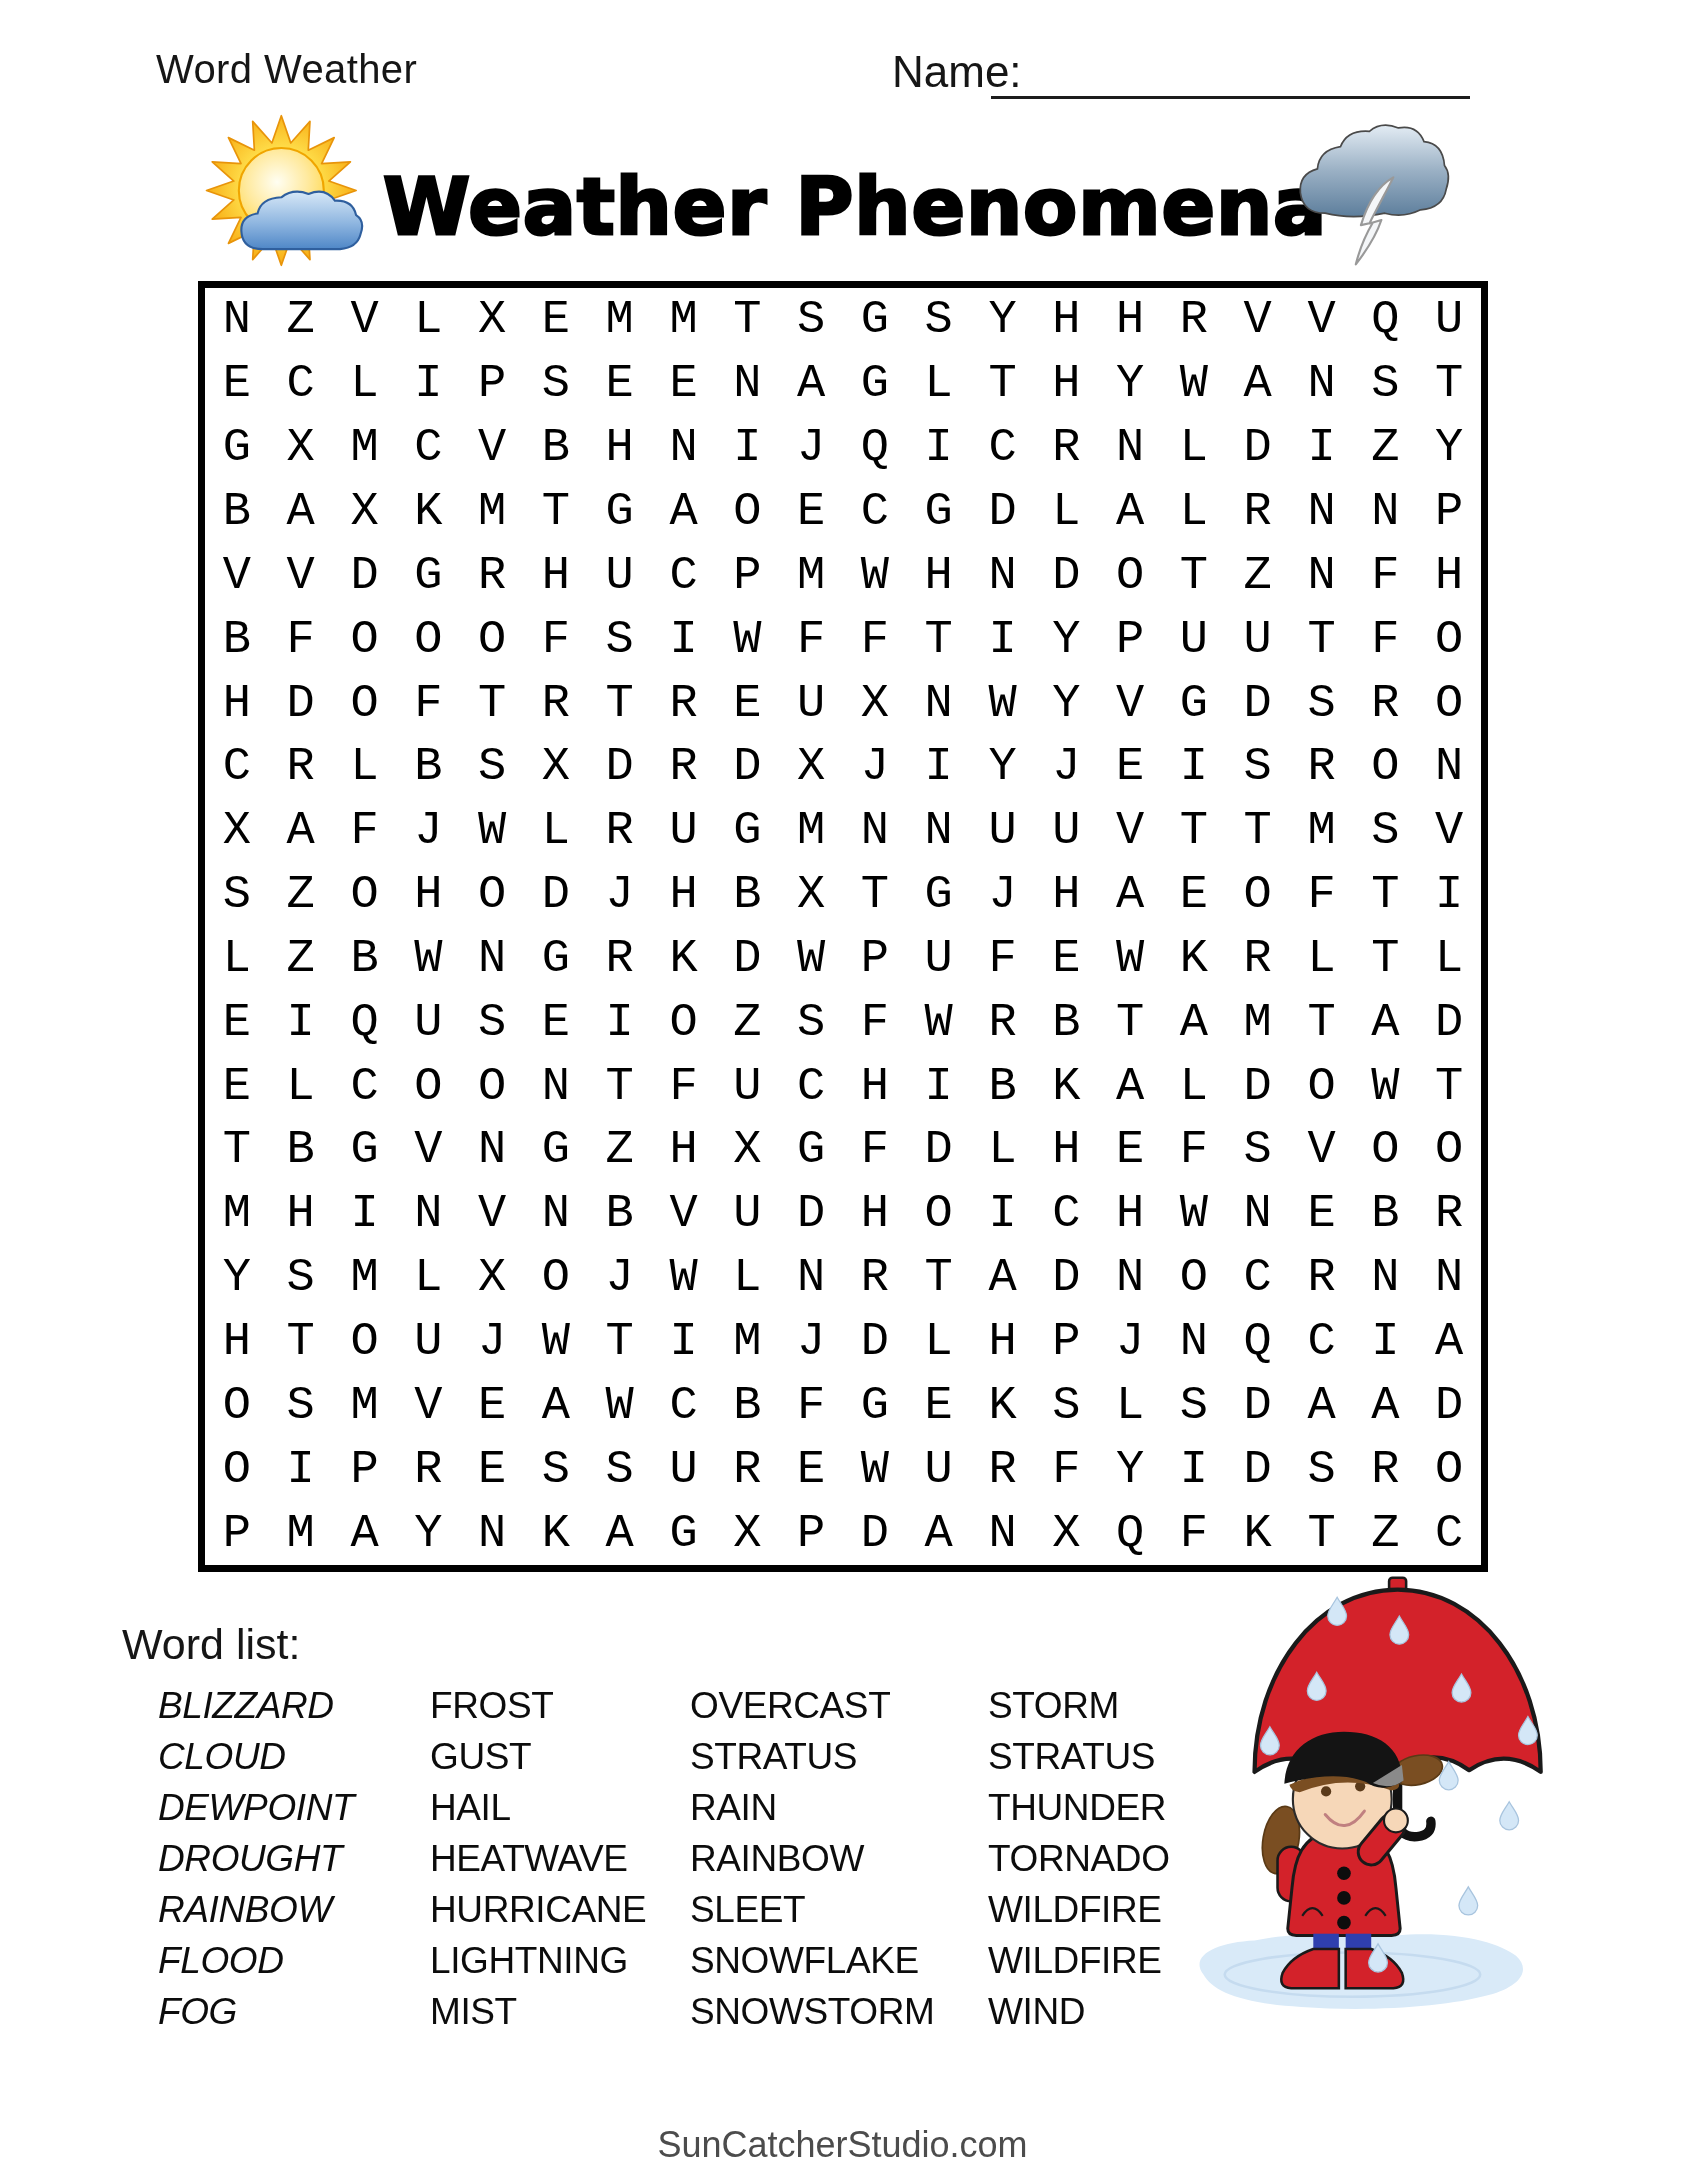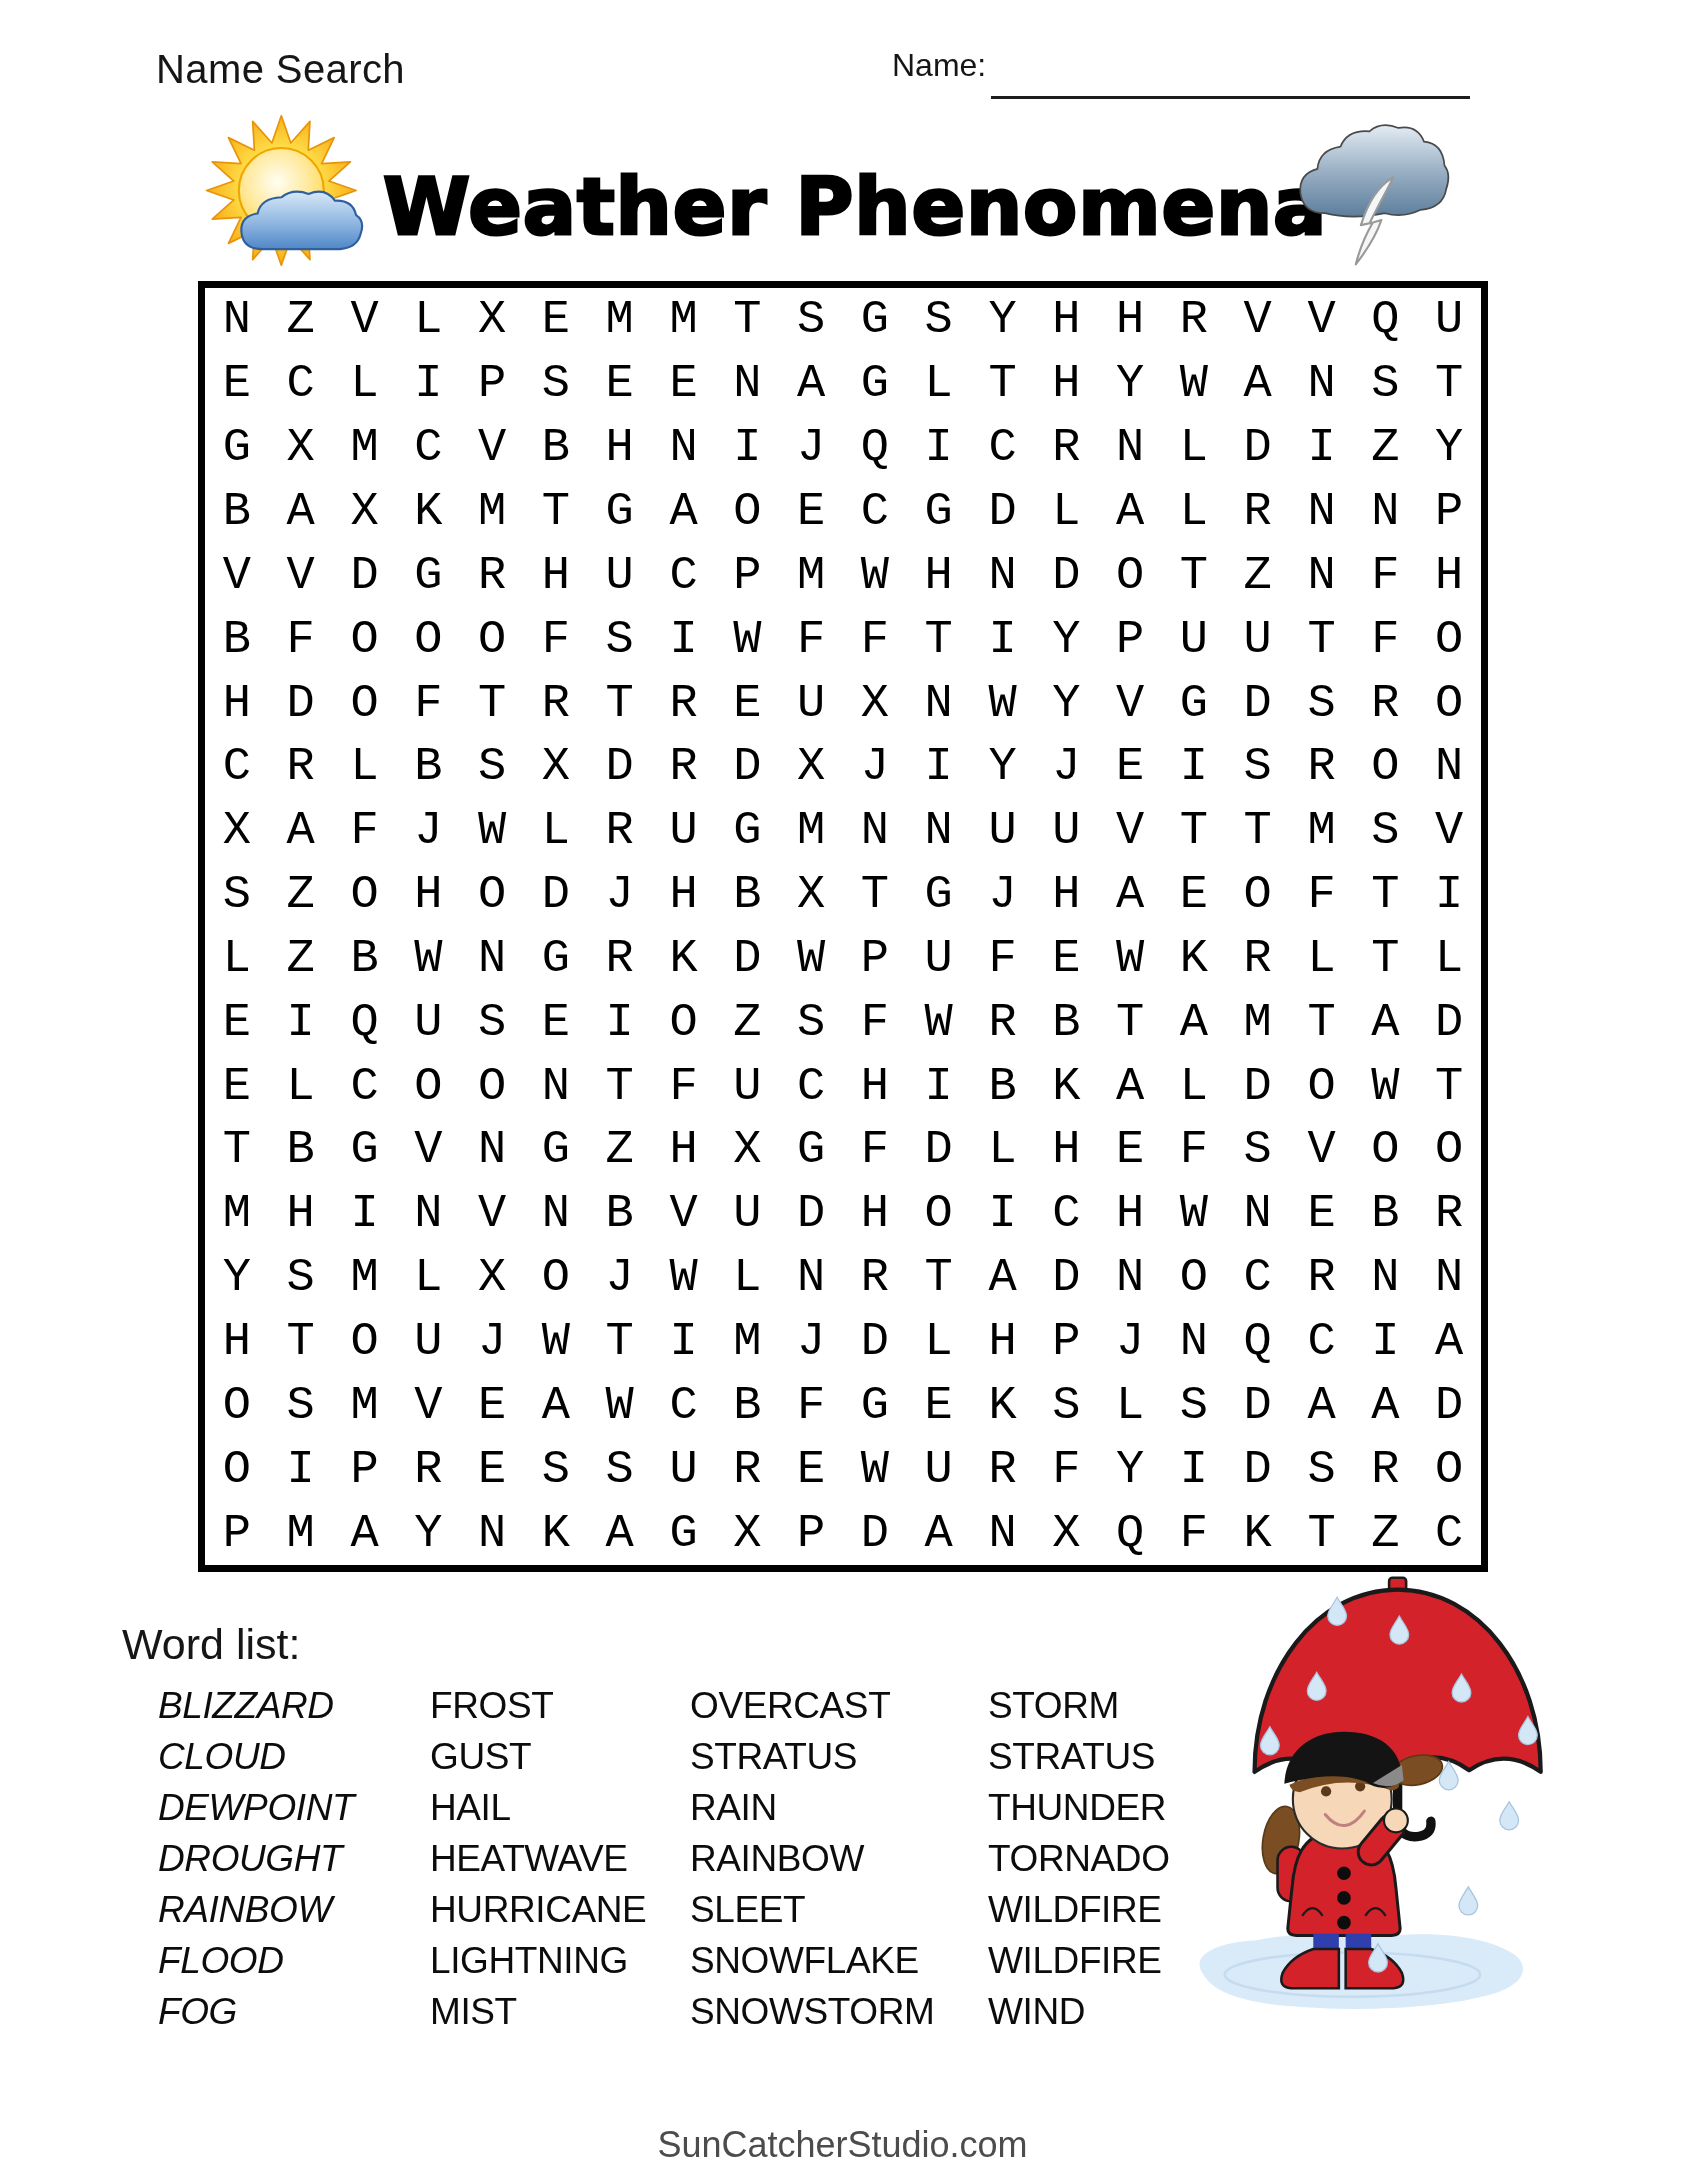--- a/index.html
+++ b/index.html
@@ -13,21 +13,21 @@
   }
   .abs { position:absolute; }
 
   
   .worksheet-type {
     left:156px; top:47px;
     font-size:40px; color:#161616; letter-spacing:0.4px;
   }
   .name-label {
     left:892px; top:47px;
-    font-size:32px; color:#161616;
+    font-size:44px; color:#161616;
   }
   .name-line {
     left:991px; top:60px; width:479px; height:36px;
     border-bottom:3.4px solid #1d1d1d;
   }
 
   
   .puzzle-title {
     left:383px; top:143px; width:920px; height:128px;
     text-align:center; line-height:128px;
@@ -82,21 +82,21 @@
   
   .footer {
     left:0; top:2124px; width:100%;
     text-align:center;
     font-size:36px; color:#4c4c4c;
   }
 </style>
 </head>
 <body>
 
-<div class="abs worksheet-type">Name Search</div>
+<div class="abs worksheet-type">Word Weather</div>
 <div class="abs name-label">Name:</div>
 <div class="abs name-line"></div>
 
 <svg class="abs icon-sun" width="166" height="170" viewBox="0 0 195 200">
   <defs>
     <radialGradient id="rayGrad" cx="50%" cy="48%" r="60%">
       <stop offset="40%" stop-color="#ffe24f"></stop>
         <stop offset="100%" stop-color="#f59b00"></stop>
     </radialGradient>
     <radialGradient id="discGrad" cx="45%" cy="40%" r="65%">

